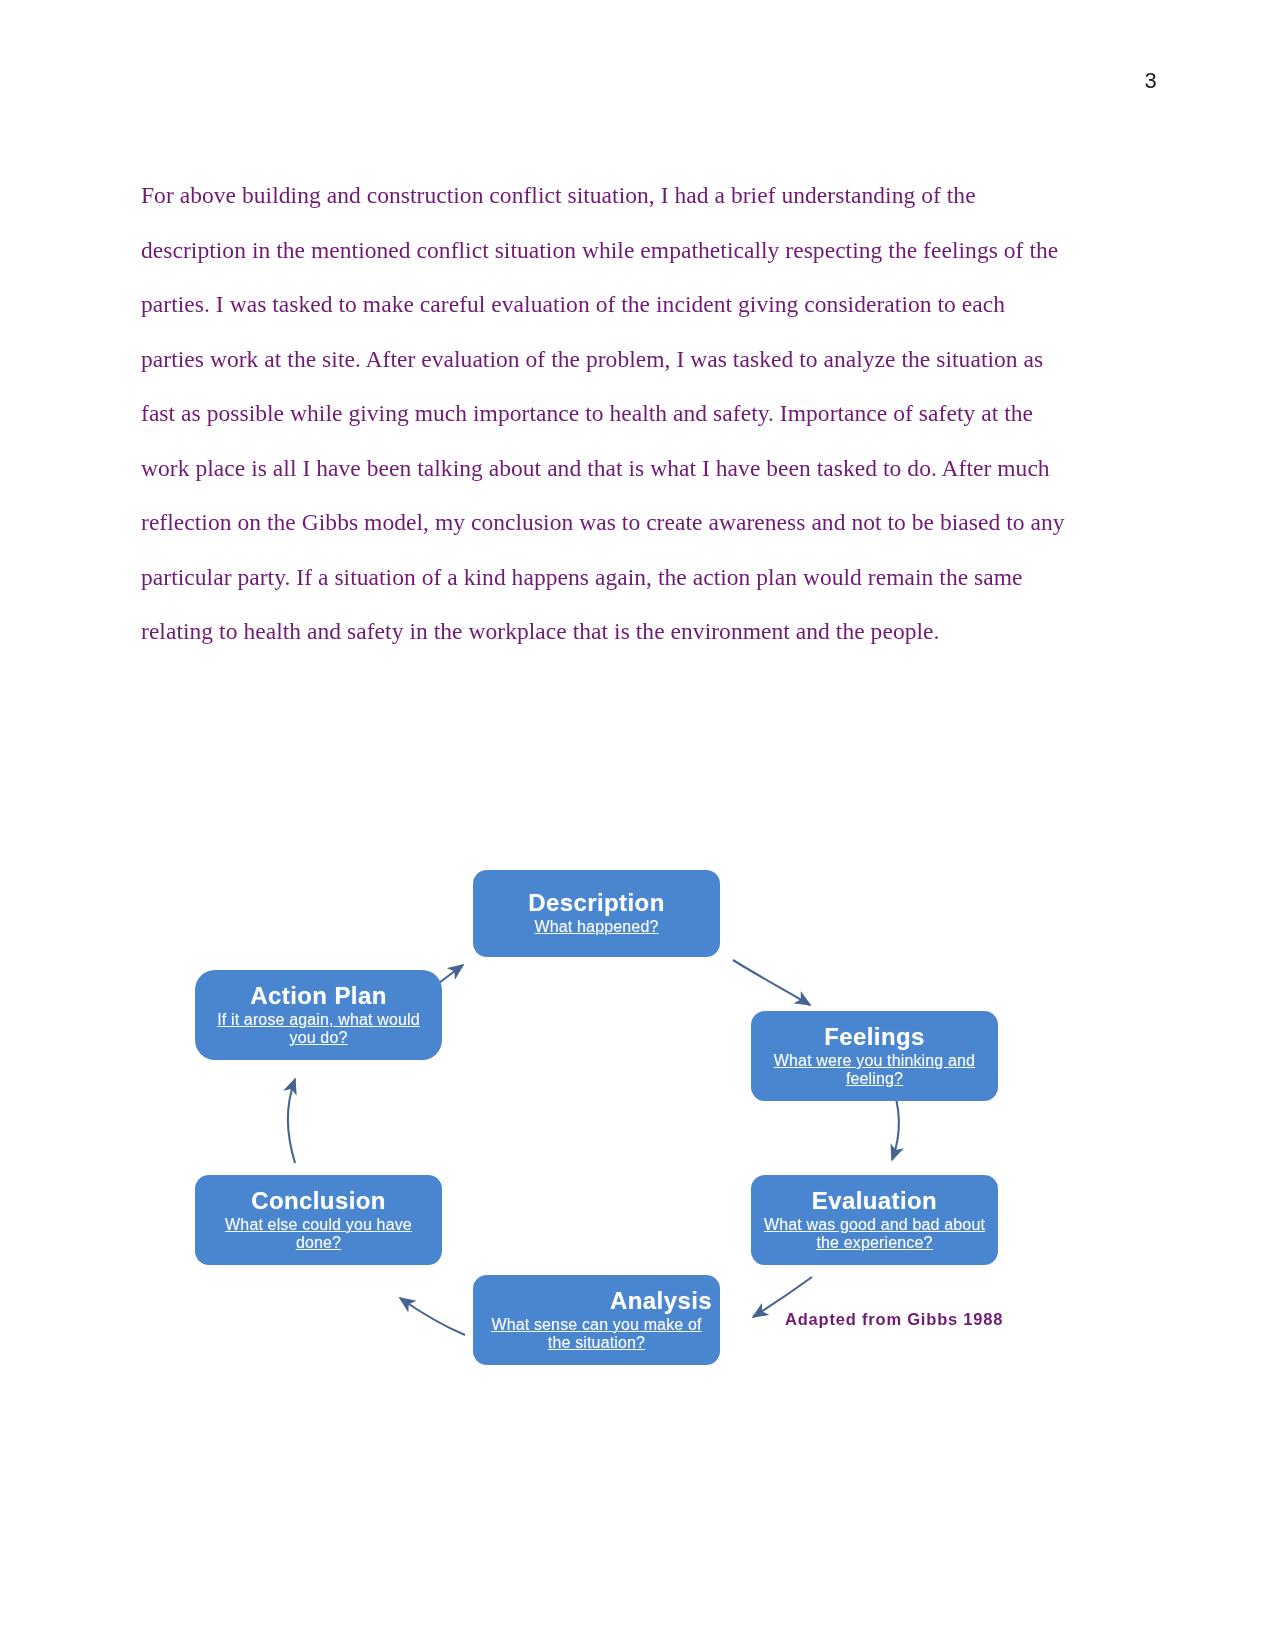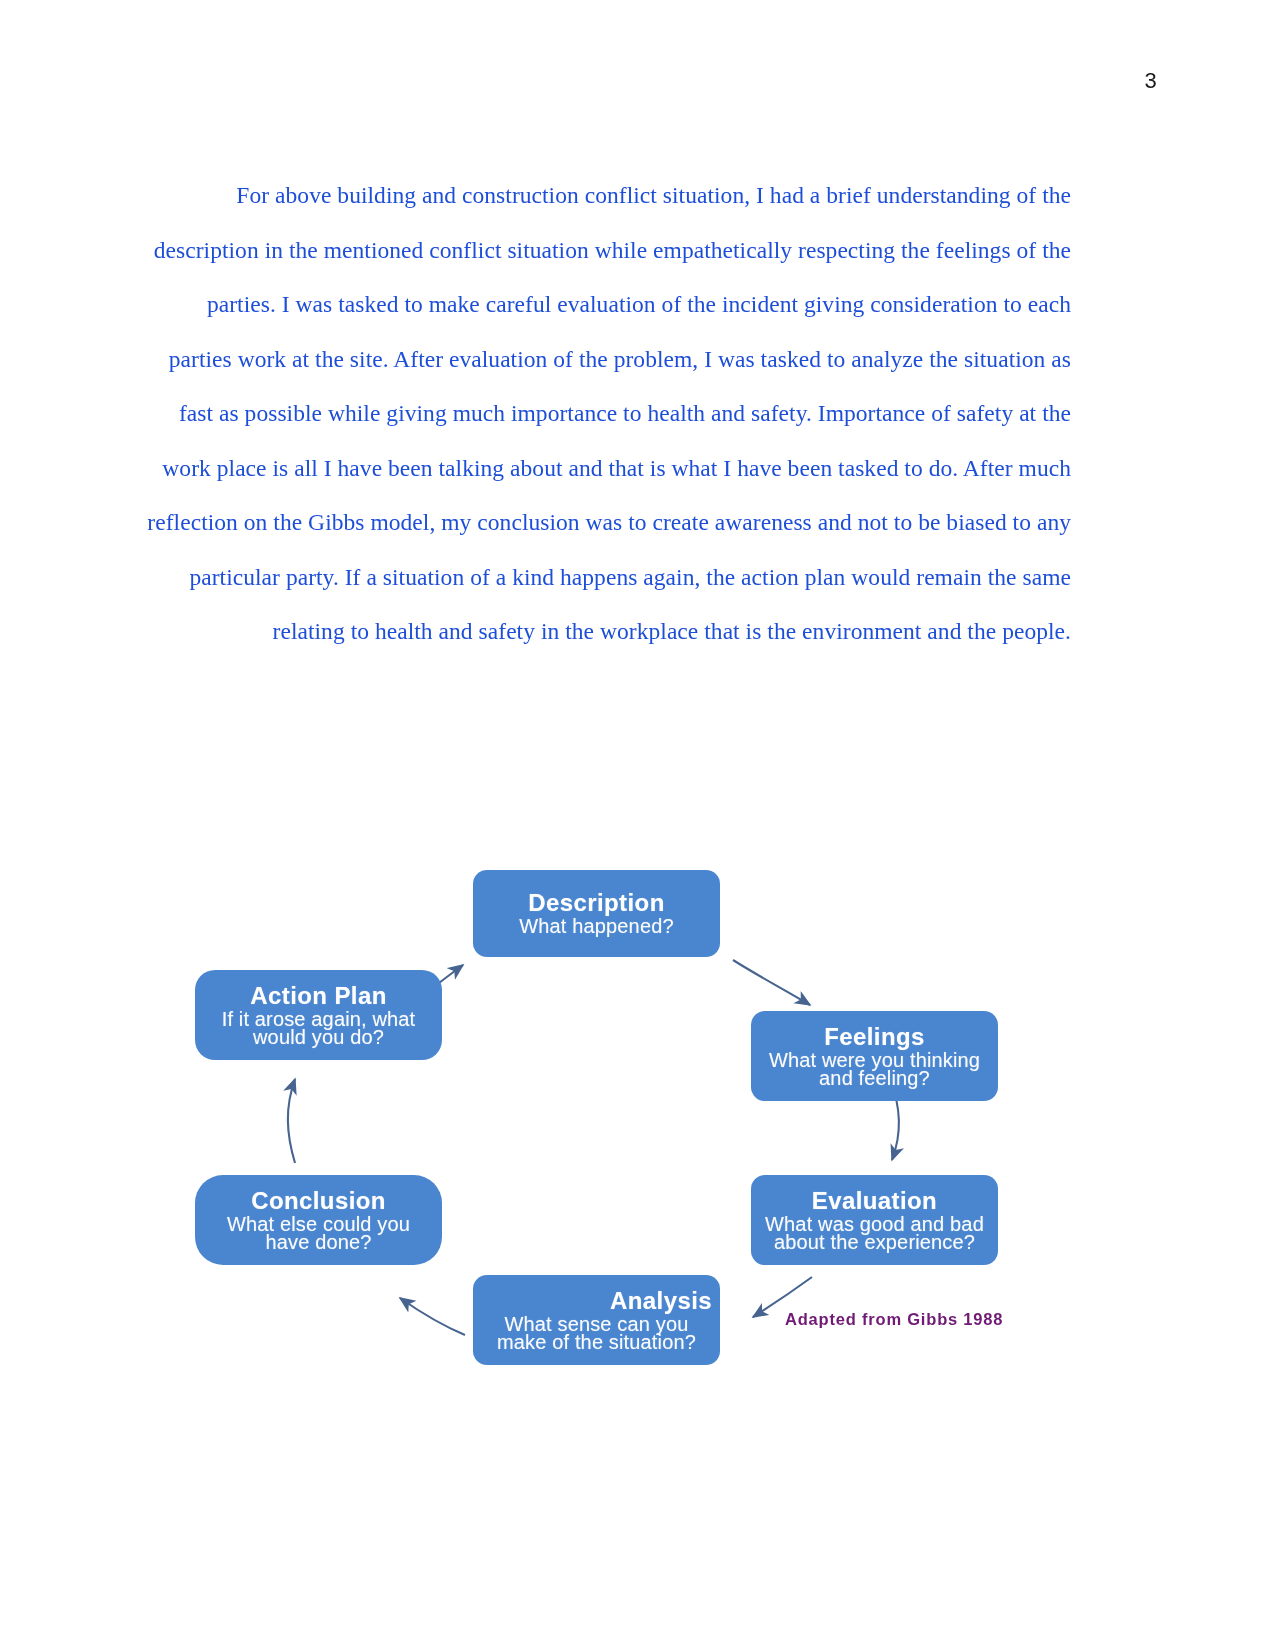--- a/index.html
+++ b/index.html
@@ -32,22 +32,22 @@
   }
 
   
   .body-copy {
     position: absolute;
     left: 141px;
     top: 168px;
     width: 930px;
     font-size: 23.5px;
     line-height: 54.5px;
-    color: #1d4ed8;
-    text-align: right;
+    color: #701a75;
+    text-align: left;
     letter-spacing: 0.05px;
   }
   .body-copy p {
     margin: 0;
   }
 
   
   .diagram {
     position: absolute;
     left: 185px;
@@ -70,33 +70,34 @@
     text-shadow: 0 0 1px rgba(255,255,255,0.45);
   }
   .node .n-title {
     font-weight: bold;
     font-size: 24px;
     letter-spacing: 0.4px;
     line-height: 24px;
     margin-bottom: 3px;
   }
   .node .n-sub {
-    font-size: 20px;
+    font-size: 16px;
     line-height: 17.5px;
     letter-spacing: 0.15px;
     font-weight: normal;
     opacity: 0.97;
+    text-decoration: underline;
   }
 
   
   #node-description { left: 288px; top: 15px;  width: 247px; height: 87px; }
   #node-feelings    { left: 566px; top: 115px; width: 247px; height: 90px; margin-top: 41px; }
   #node-evaluation  { left: 566px; top: 320px; width: 247px; height: 90px; }
   #node-analysis    { left: 288px; top: 420px; width: 247px; height: 90px; align-items: flex-end; }
-  #node-conclusion  { left: 10px;  top: 320px; width: 247px; height: 90px; border-radius: 28px; }
+  #node-conclusion  { left: 10px;  top: 320px; width: 247px; height: 90px; }
   #node-actionplan  { left: 10px;  top: 115px; width: 247px; height: 90px; border-radius: 20px; }
 
   .arrow-layer {
     position: absolute;
     left: 0; top: 0;
     width: 860px;
     height: 520px;
     pointer-events: none;
   }
   .attribution {

